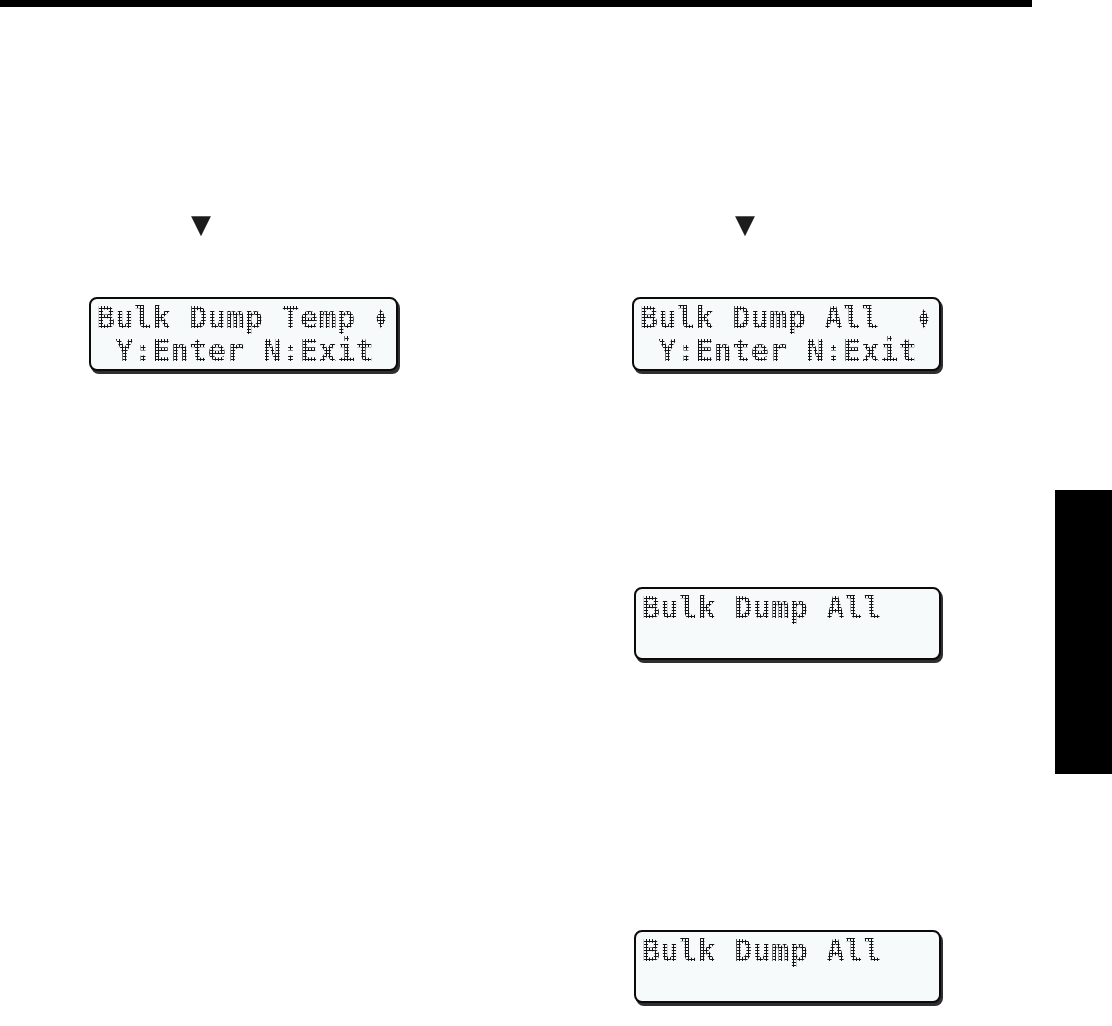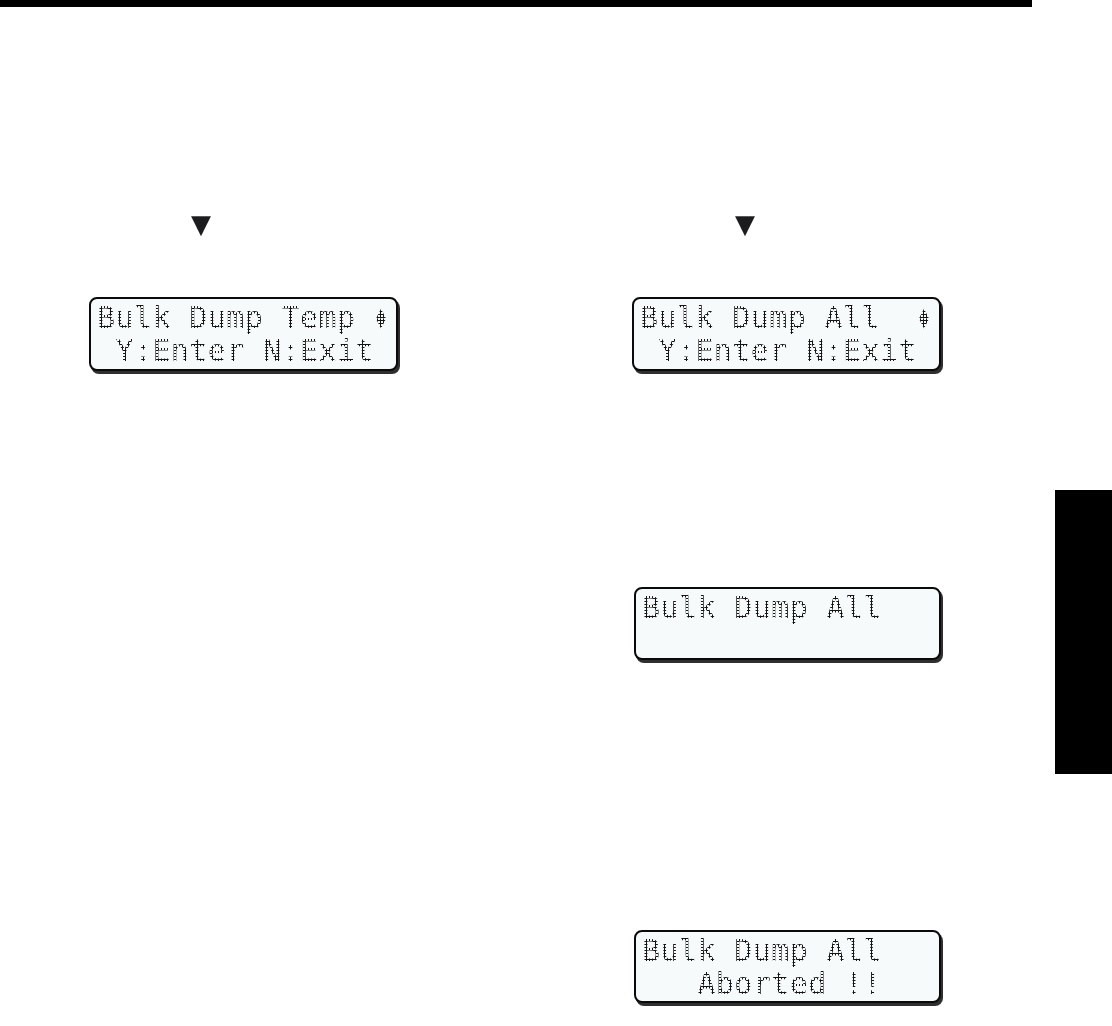--- a/index.html
+++ b/index.html
@@ -65,21 +65,21 @@
     mask-image:radial-gradient(circle, #000 1px, transparent 1.3px);
     mask-size:3px 3px;
   }
   .lcd-line{
     display:block;
     white-space:pre;
     font-family:"DejaVu Sans Mono", monospace;
     font-size:30px;
     line-height:33px;
     letter-spacing:0.4px;
-    font-weight:normal;
+    font-weight:bold;
   }
   .scroll-indicator{
     position:absolute;
     top:7px; right:10px;
     display:flex;
     flex-direction:column;
     align-items:center;
     font-family:"DejaVu Sans", sans-serif;
   }
   .scroll-indicator span{
@@ -123,19 +123,18 @@
 
   <div class="lcd pos-3">
     <div class="lcd-inner">
       <span class="lcd-line">Bulk Dump All</span>
     </div>
   </div>
 
   <div class="lcd pos-4">
     <div class="lcd-inner">
       <span class="lcd-line">Bulk Dump All</span>
-      <span class="lcd-line">   Aborted !!</span>
     </div>
   </div>
 
   <div class="side-tab"></div>
 
 </div>
 
 </body></html>

